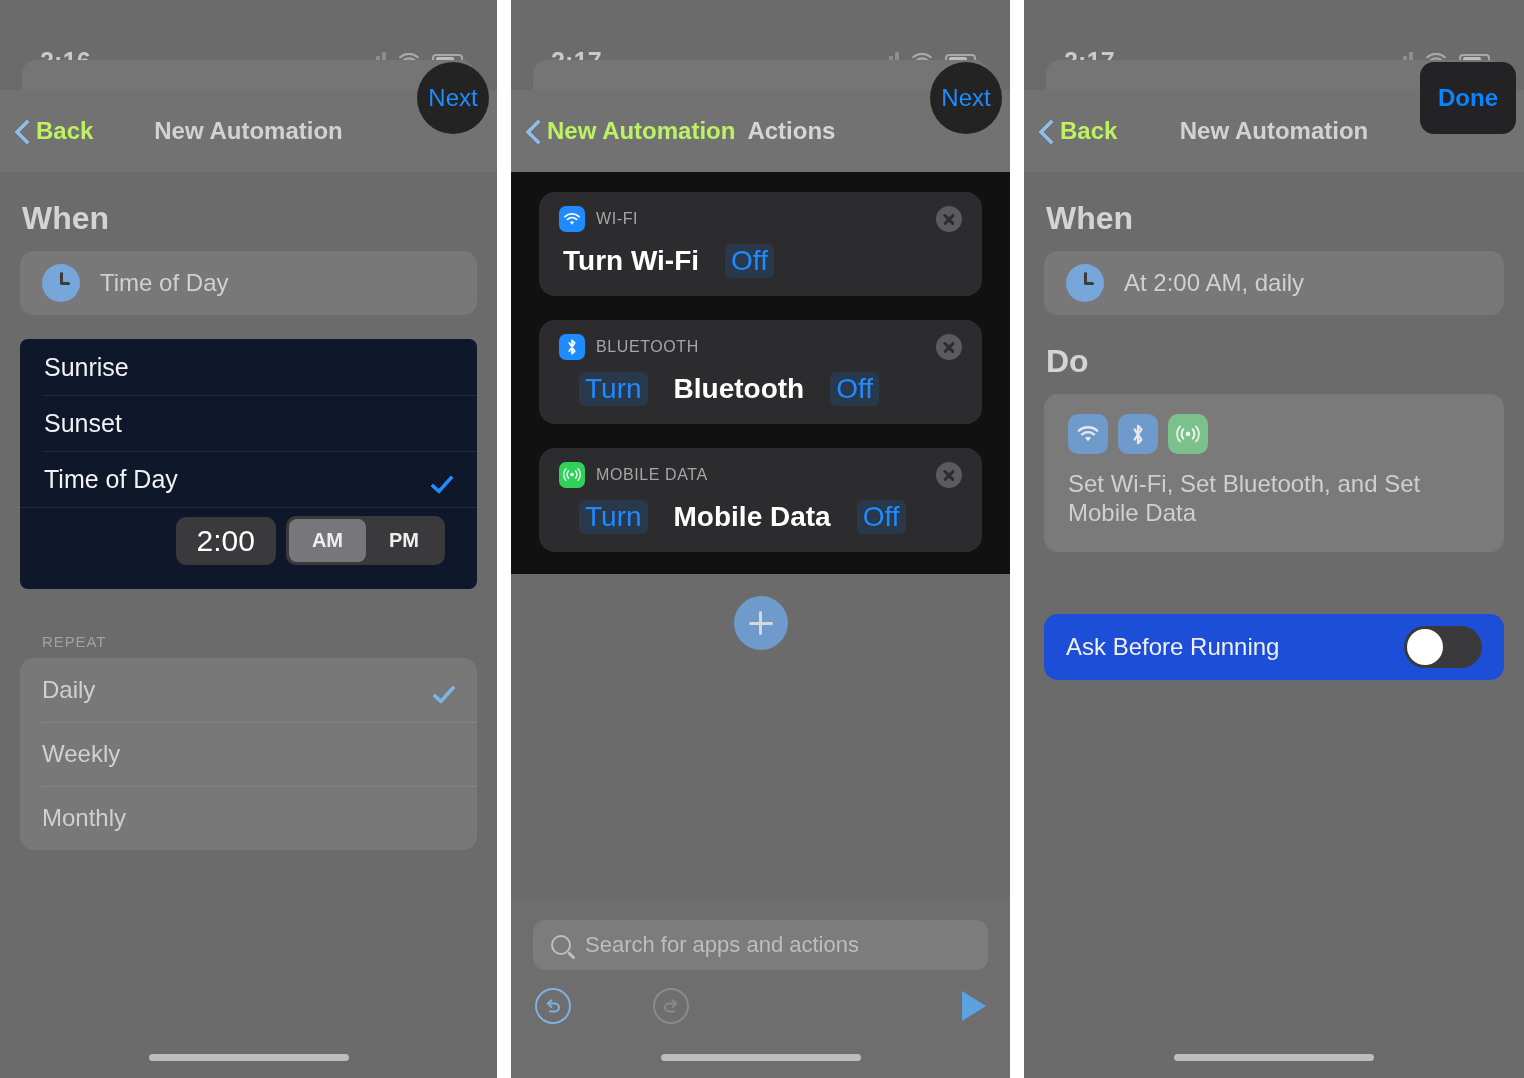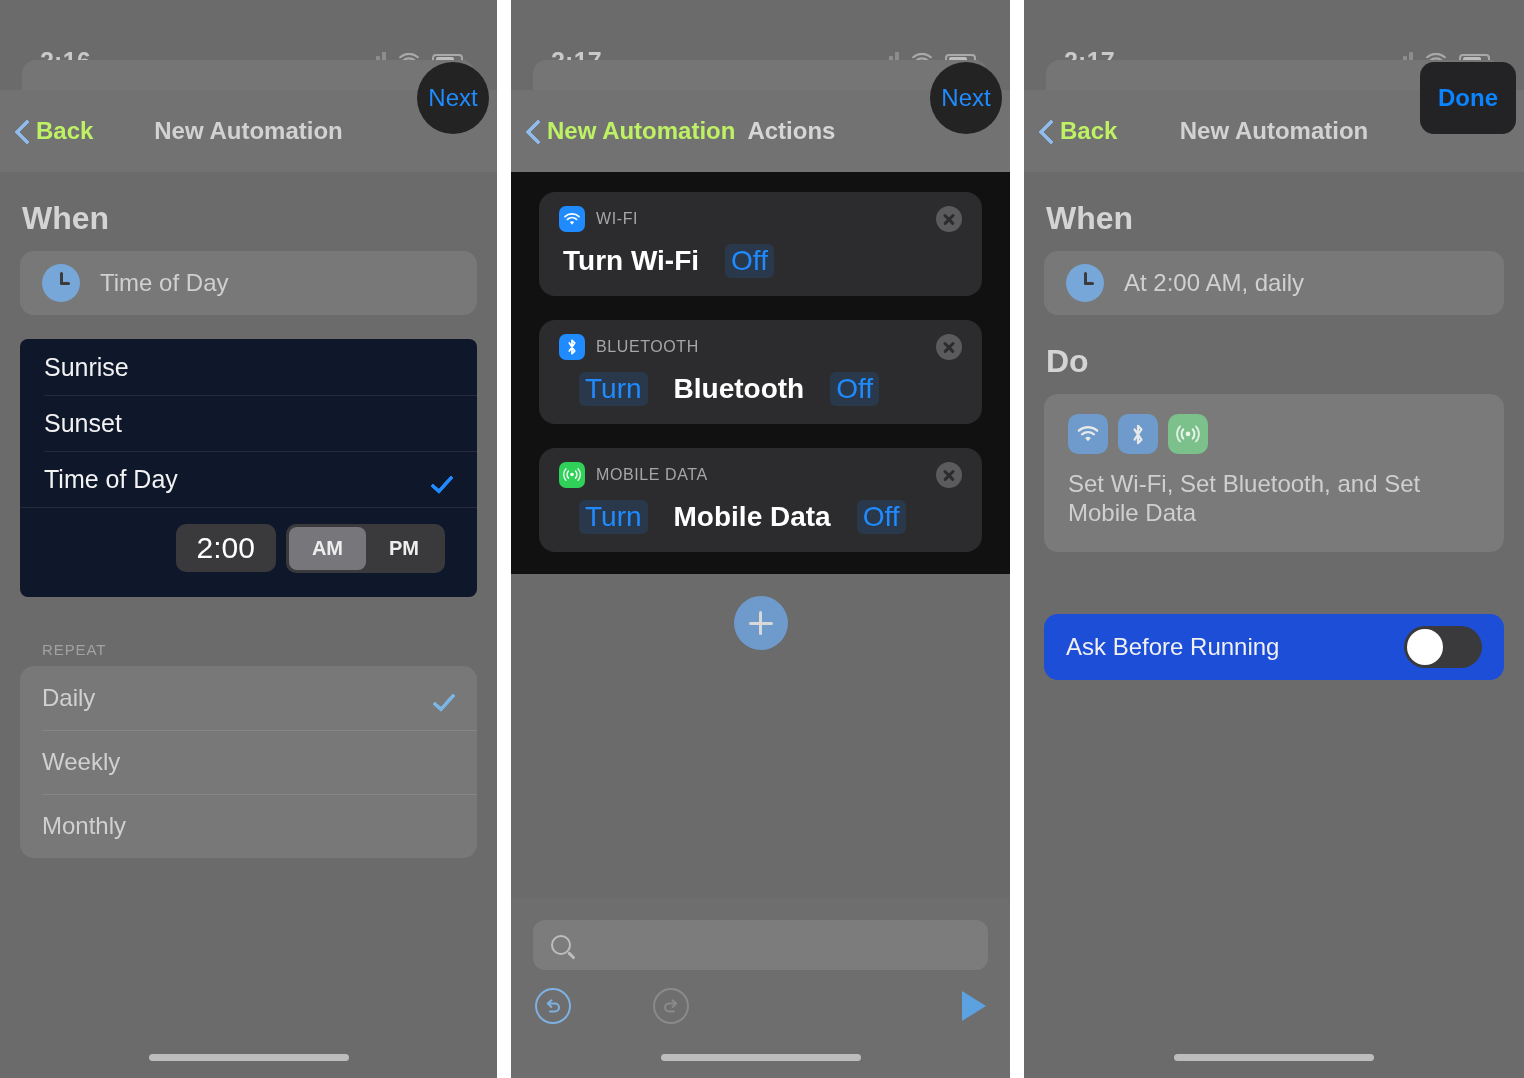--- a/index.html
+++ b/index.html
@@ -149,22 +149,22 @@
     background:rgba(255,255,255,.09);
   }
   .picker .prow .check{ margin-left:auto; }
   .checkmark{
     display:inline-block; width:22px;height:12px;
     border-left:4.5px solid #1f8bff; border-bottom:4.5px solid #1f8bff;
     transform:rotate(-48deg); border-radius:1px;
   }
   .checkmark.dim{ border-color:#7ab5e6; }
   .timerow{
-    display:flex; align-items:flex-start; justify-content:flex-end;
-    gap:10px; padding:16px 32px 24px 0;
+    display:flex; align-items:flex-end; justify-content:flex-end;
+    gap:10px; padding:8px 32px 24px 0;
     border-top:1px solid rgba(255,255,255,.09);
   }
   .time-field{
     background:#3a3a3c; border-radius:10px;
     padding:7px 21px; font-size:30px; color:#ffffff; font-weight:400;
   }
   .seg{
     background:#3a3a3c; border-radius:10px; padding:3px; display:flex; gap:0;
   }
   .seg span{
@@ -480,20 +480,21 @@
 
         </div>
       </div>
 
       <div class="plus-btn"></div>
     </div>
 
     <div class="bottom-bar">
       <div class="searchbox">
         <span class="mag"></span>
+        <span>Search for apps and actions</span>
       </div>
       <div class="tool-row">
         <div class="circ-btn">
           <svg width="20" height="18" viewBox="0 0 20 18">
               <path d="M5.5 6.5h6.5a4 4 0 0 1 0 8H7" stroke="#7fb0e2" stroke-width="2" fill="none" stroke-linecap="round"></path>
               <path d="M8.4 3.2 4.8 6.6l3.6 3.3" stroke="#7fb0e2" stroke-width="2" fill="none" stroke-linecap="round" stroke-linejoin="round"></path>
             </svg>
         </div>
         <div class="tool-gap"></div>
         <div class="circ-btn dis">

